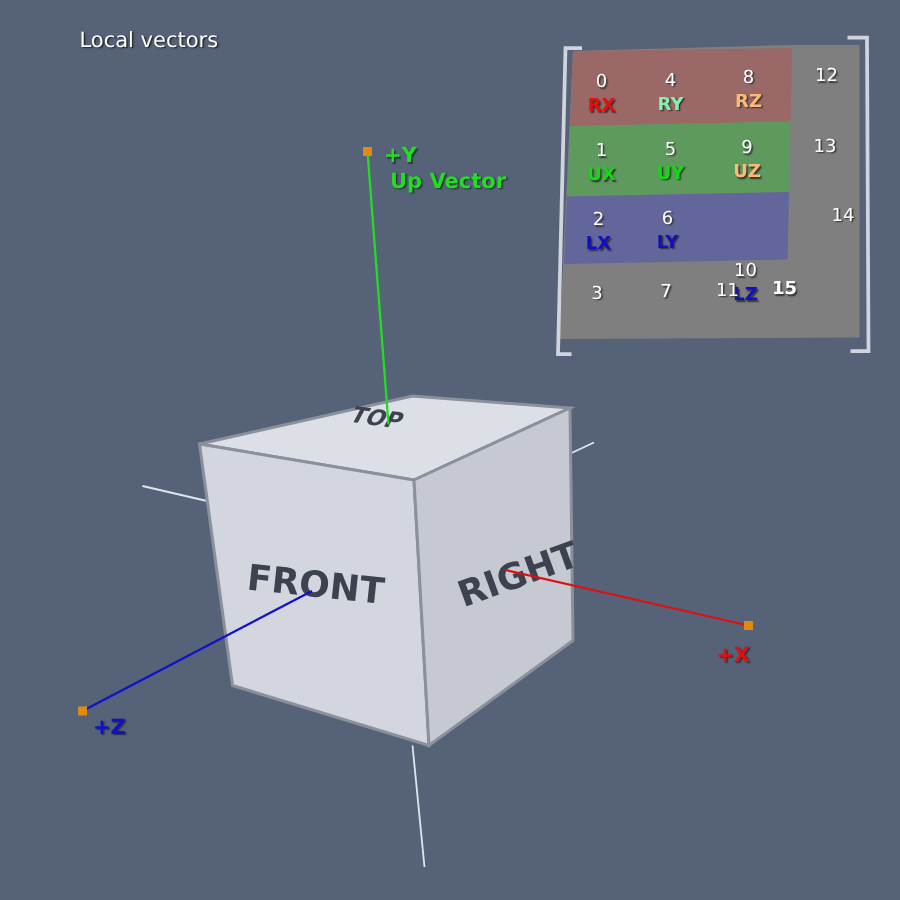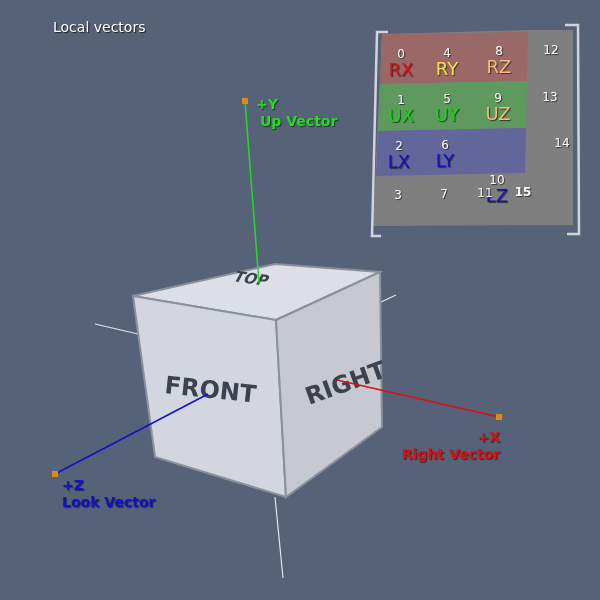--- a/index.html
+++ b/index.html
@@ -5,21 +5,21 @@
   html,body{margin:0;padding:0;}
   body{width:600px;height:600px;background:#556278;position:relative;overflow:hidden;font-family:"DejaVu Sans","Liberation Sans",sans-serif;}
   .title{position:absolute;left:25px;top:19px;color:#fff;font-size:14px;text-shadow:1px 1px 1px #222;margin-left:28px;}
   svg.scene{position:absolute;left:0;top:0;}
   .lbl{position:absolute;font-weight:bold;font-size:14px;text-shadow:1px 1px 1px #2a2f38;line-height:17px;}
   .lbl.green{color:#22dd22;}
   .lbl.red{color:#dd1111;text-align:right;}
   .lbl.blue{color:#1111cc;}
   .cell{position:absolute;width:50px;text-align:center;font-size:12px;line-height:16px;}
   .cell .num{color:#fff;text-shadow:1px 1px 1px #333;display:block;}
-  .cell .sym{display:block;font-weight:normal;font-size:18px;text-shadow:1px 1px 1px #333;}
+  .cell .sym{display:block;font-weight:bold;font-size:12px;text-shadow:1px 1px 1px #333;}
   .face-text{font-family:"DejaVu Sans",sans-serif;font-weight:bold;fill:#3c4250;}
 </style>
 </head>
 <body>
 
 <div class="title">Local vectors</div>
 
 <svg class="scene" width="600" height="600">
 
   <line x1="95" y1="324" x2="138" y2="334" stroke="#dfe6f0" stroke-width="1.2"></line>
@@ -57,34 +57,32 @@
     <polyline points="565,25 578,25 579,234 567,234" fill="none" stroke="#d0d4dc" stroke-width="2.5"></polyline>
   </g>
 </svg>
 
 <div class="lbl green" style="left:256px;top:96px;">
   <div>+Y</div>
   <div style="padding-left:4px;">Up Vector</div>
 </div>
 <div class="lbl red" style="left:400px;top:429px;width:100px;">
   <div>+X</div>
-  <div>Right Vector</div>
 </div>
 <div class="lbl blue" style="left:62px;top:477px;">
   <div>+Z</div>
-  <div>Look Vector</div>
 </div>
 
 <div class="cell" style="left:376px;top:46px;">
     <span class="num">0</span>
     <span class="sym" style="color:#e01010">RX</span>
   </div>
 <div class="cell" style="left:422px;top:45px;">
     <span class="num">4</span>
-    <span class="sym" style="color:#fde047">RY</span>
+    <span class="sym" style="color:#86efac">RY</span>
   </div>
 <div class="cell" style="left:474px;top:43px;">
     <span class="num">8</span>
     <span class="sym" style="color:#fdba74">RZ</span>
   </div>
 <div class="cell" style="left:526px;top:42px;text-align:center;">
     <span class="num">12</span>
   </div>
 
 <div class="cell" style="left:376px;top:92px;">

